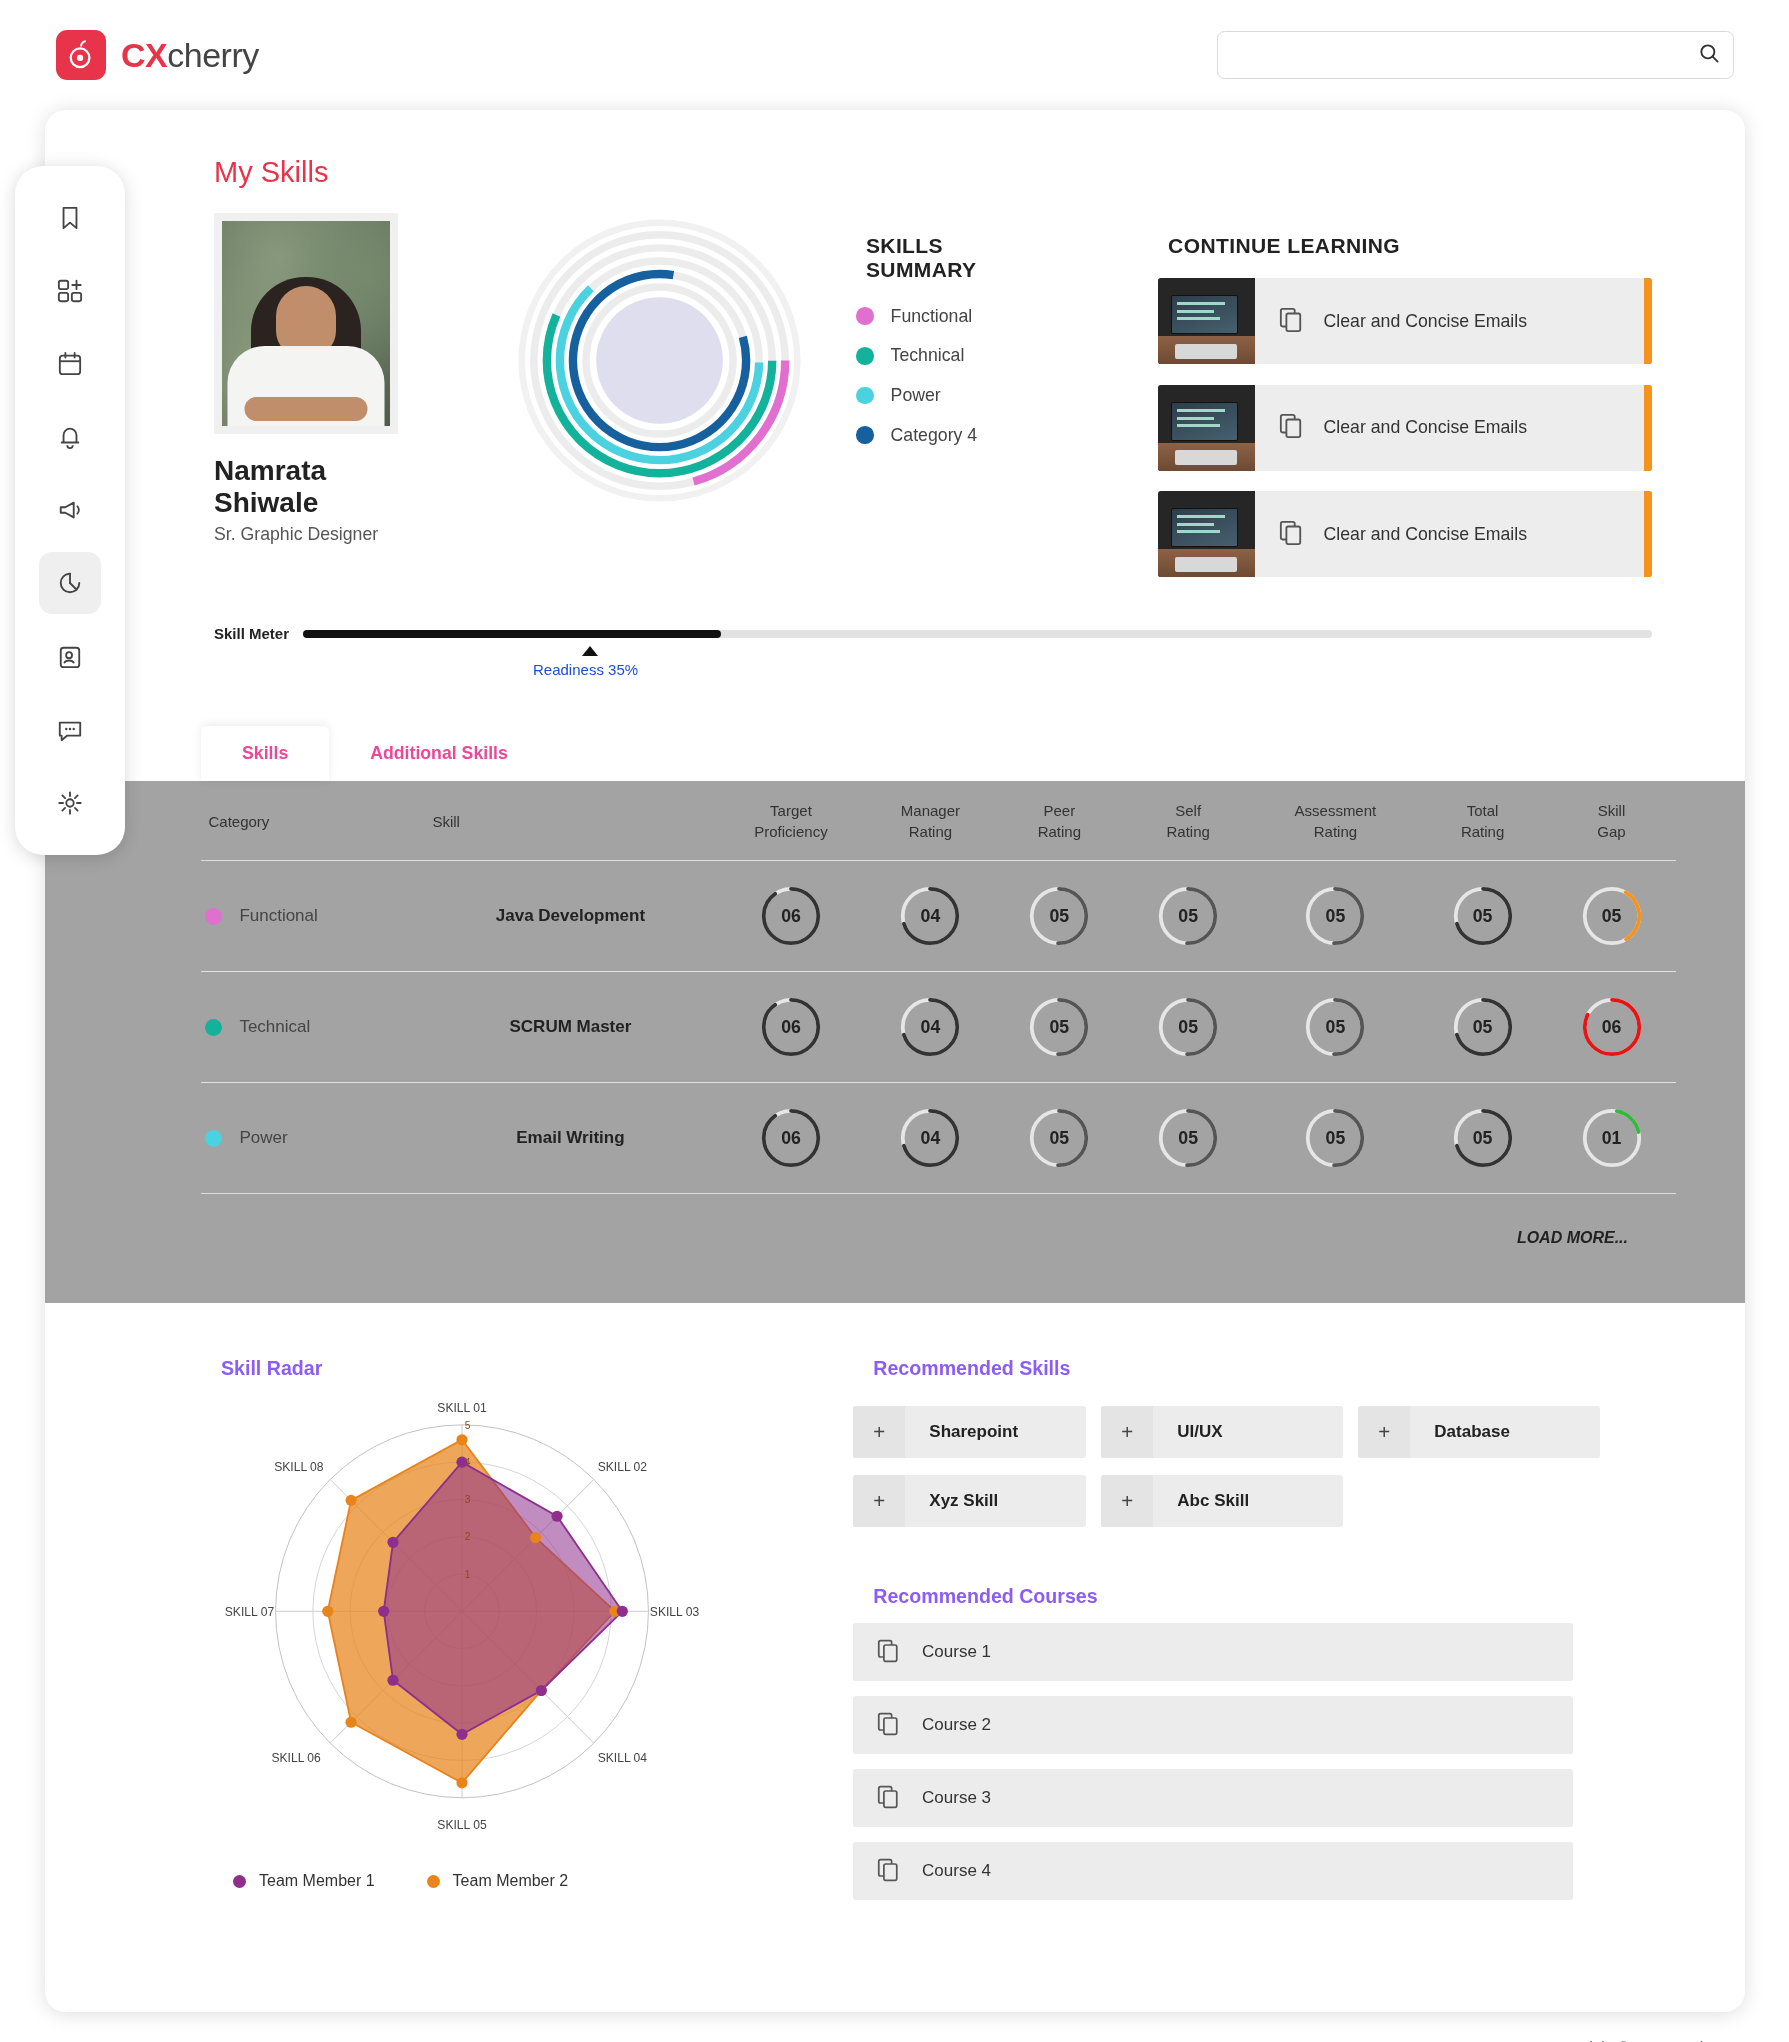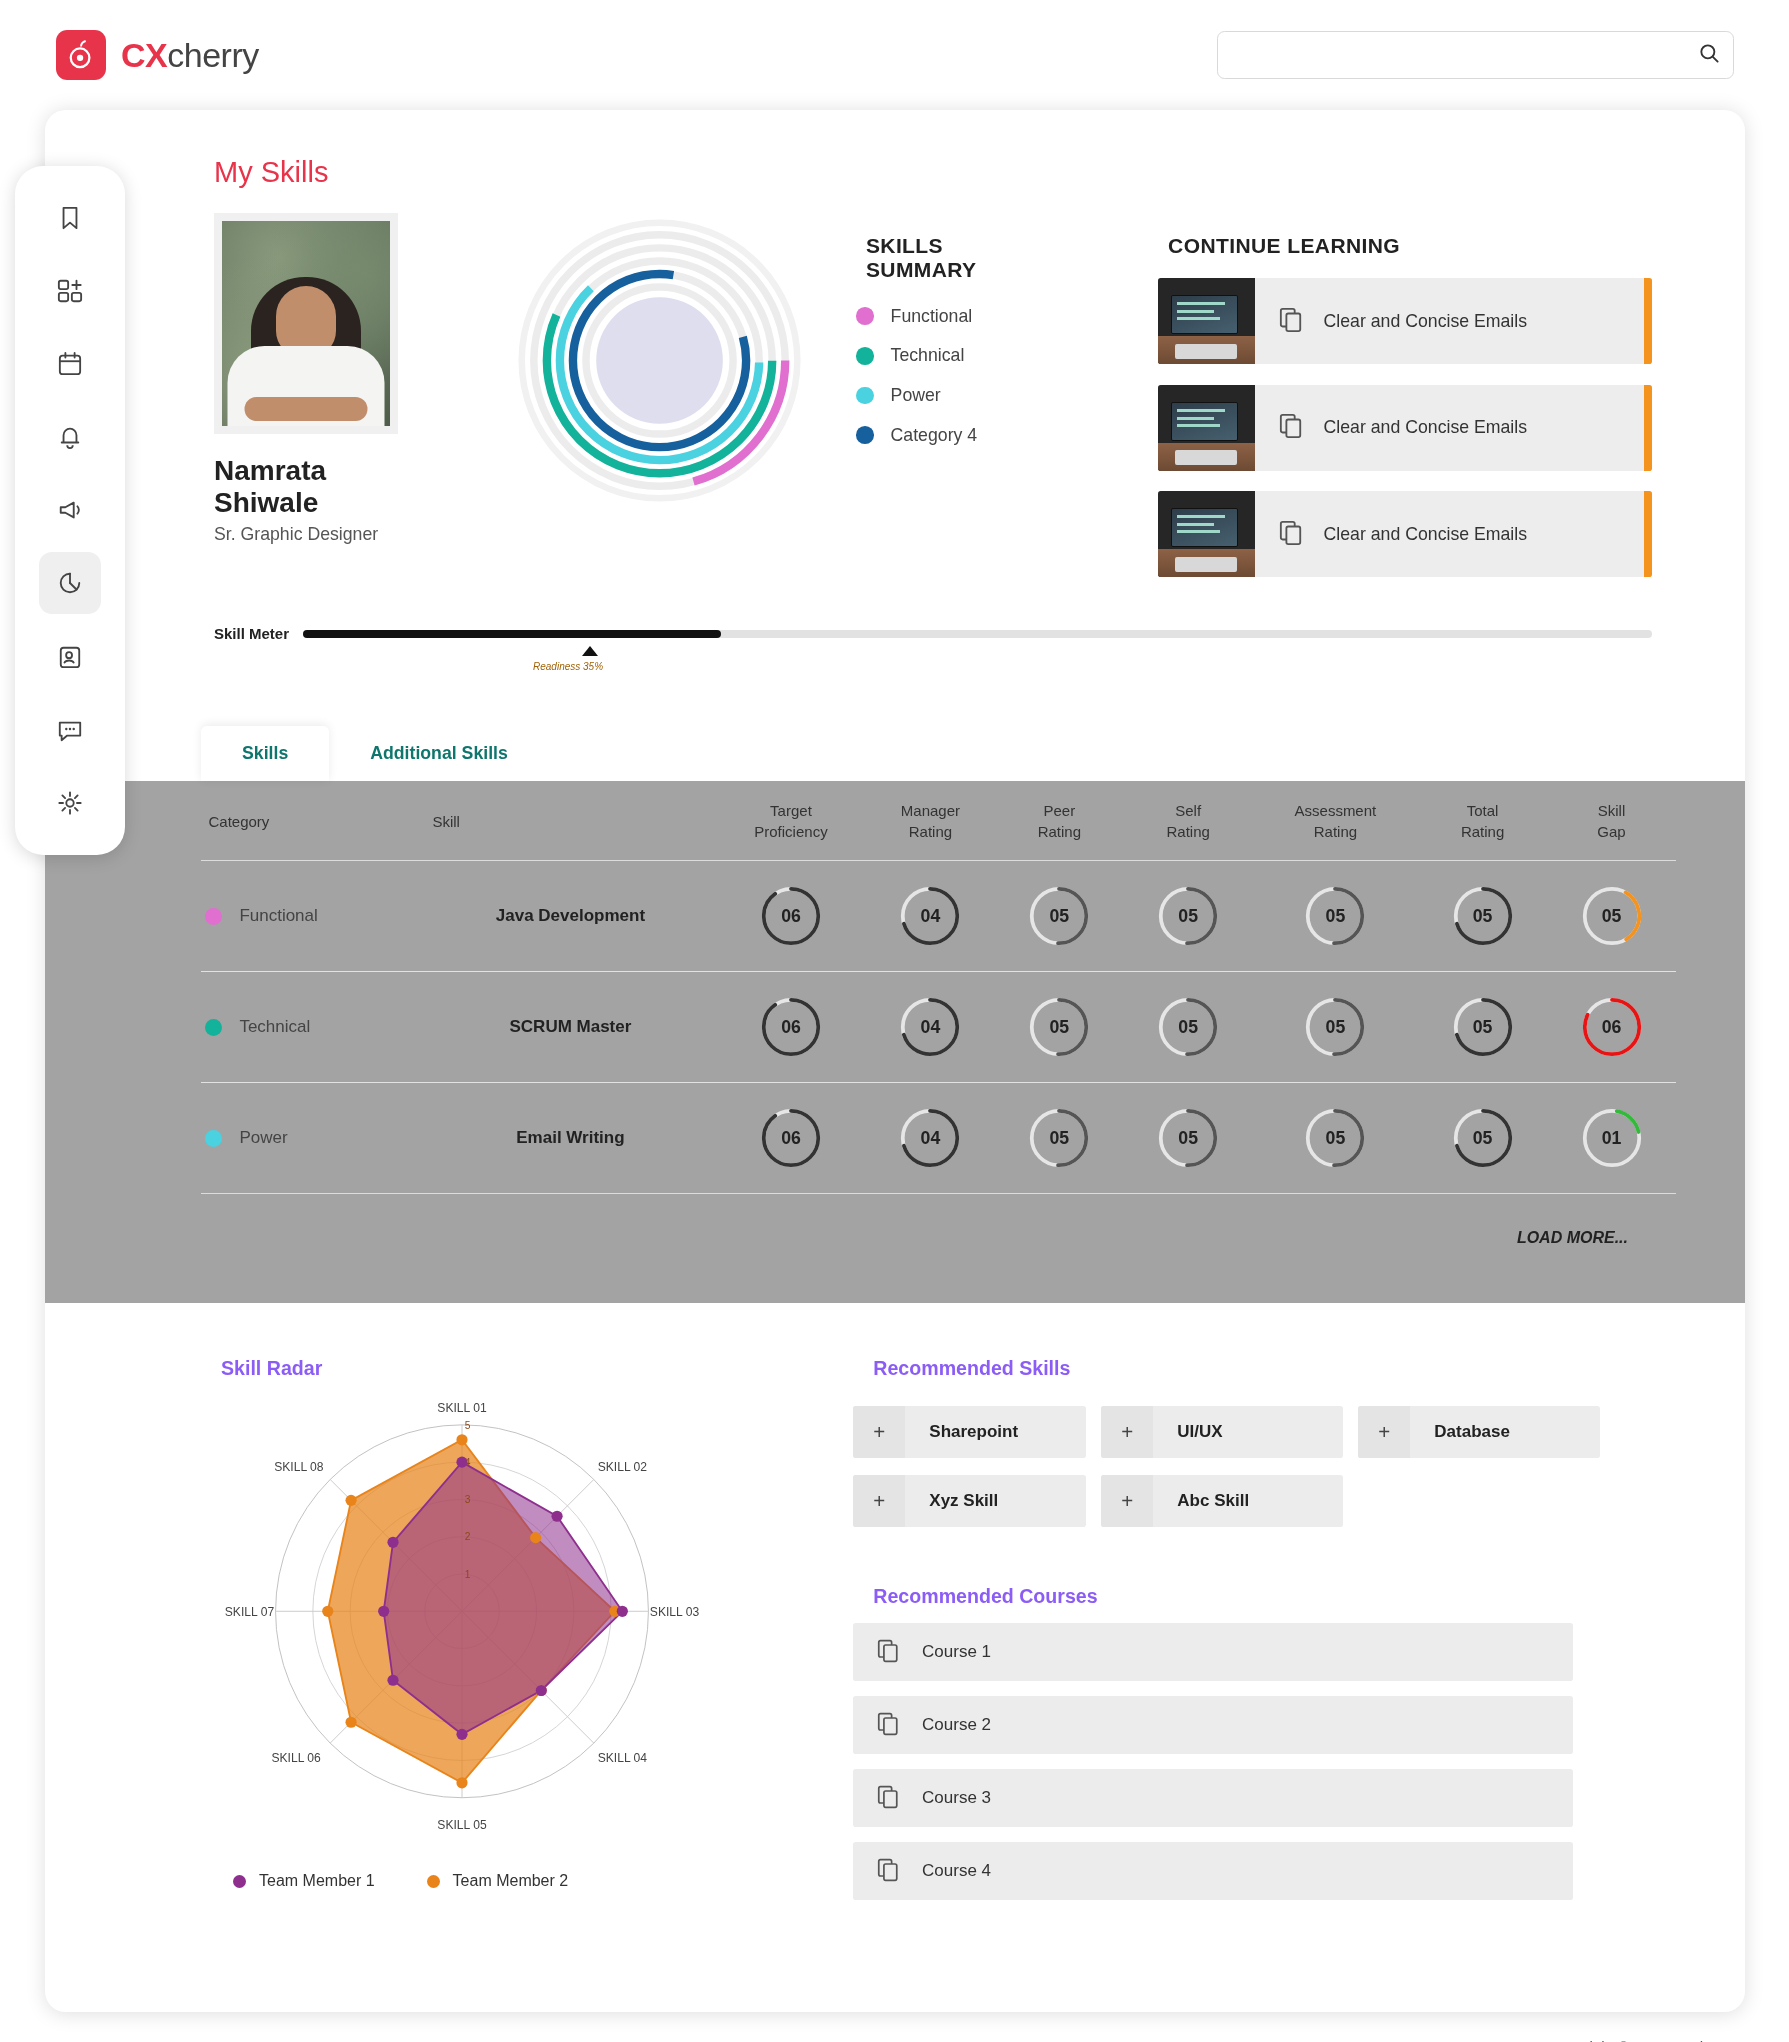--- a/index.html
+++ b/index.html
@@ -153,26 +153,26 @@
   .meter-fill { position:absolute; left:0; top:0; bottom:0; background:#111; border-radius:4.7px; }
   .meter-caption {
     margin-left:37px; margin-top:5.6px; font-size:15px; color:#333;
     position:relative; height:37px;
   }
   .meter-marker { position:absolute; top:-1.9px; font-size:0; }
   .meter-marker .tri {
     width:0;height:0;border-left:8.4px solid transparent;border-right:8.4px solid transparent;
     border-bottom:10.3px solid #111;
   }
-  .readiness-text { position:absolute; top:13px; font-size:10px; color:#a16207; white-space:nowrap;font-style:italic; }
+  .readiness-text { position:absolute; top:13px; font-size:15px; color:#1d4ed8; white-space:nowrap; }
 
   
   .tabs { display:flex; margin:41px 0 0 24px; position:relative; z-index:3; }
   .tab {
-    padding:17px 41px; font-size:17.7px; font-weight:bold; color:#0f766e; cursor:pointer;
+    padding:17px 41px; font-size:17.7px; font-weight:bold; color:#ec4899; cursor:pointer;
     border-radius:5.6px 5.6px 0 0; background:transparent;
   }
   .tab.active { background:#ffffff; box-shadow:0 -1.9px 9.3px rgba(0,0,0,.08); }
 
   .table-panel { background:#a3a3a3; margin:0 -93px 0 -132px; padding:0 93px 56px 132px; }
   table.skills { width:100%; border-collapse:collapse; margin-left:24px; }
   table.skills th {
     font-size:15px; font-weight:400; color:#333; padding:20.5px 3.7px 18.6px; text-align:center;
     border-bottom:0.9px solid #dcdcdc; line-height:1.35;
   }

